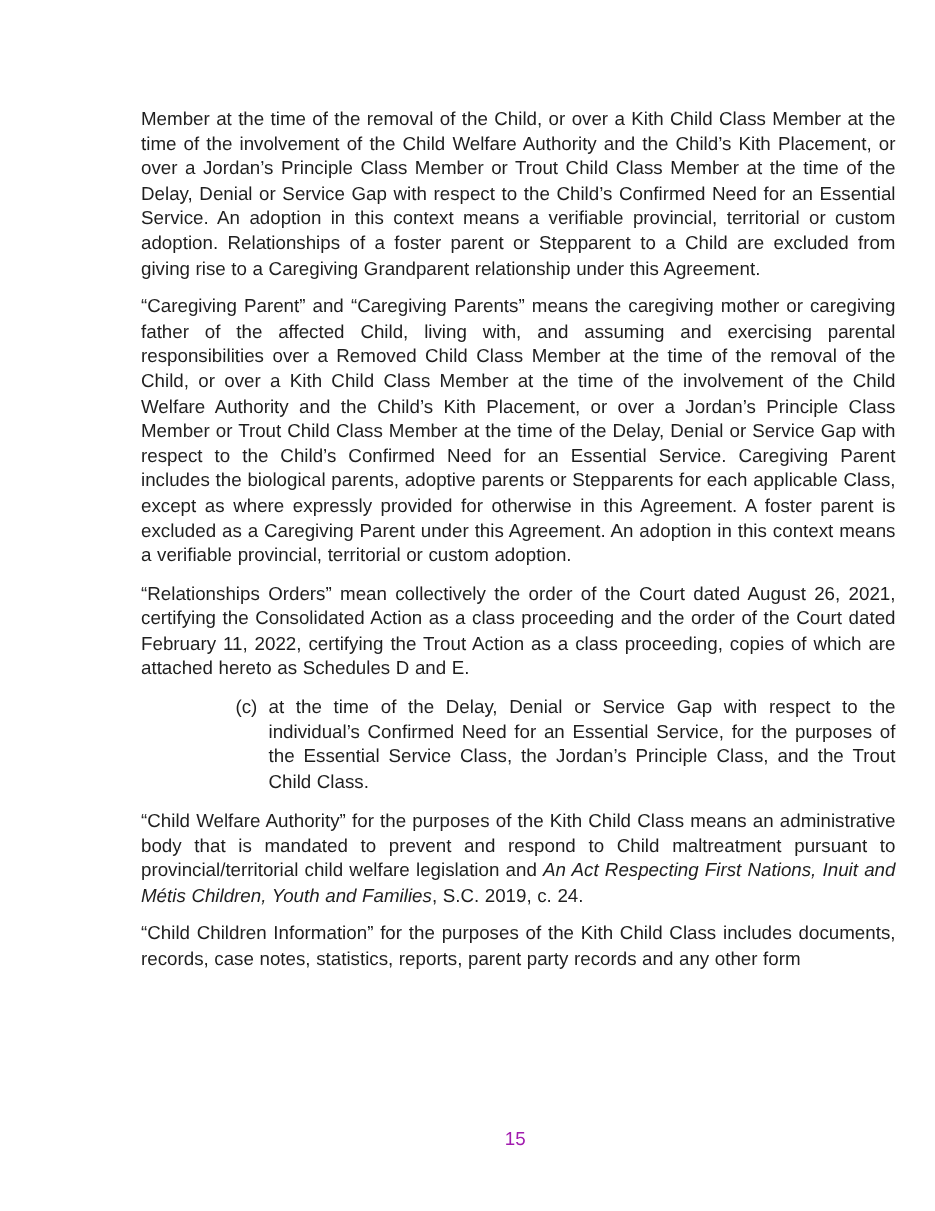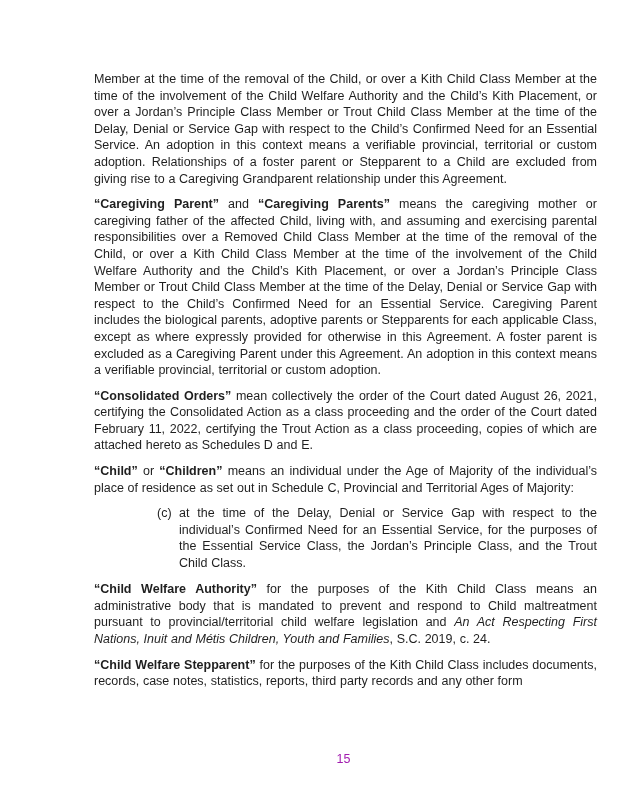--- a/index.html
+++ b/index.html
@@ -33,40 +33,39 @@
   .list-item {
     padding-left: 85px;
     text-indent: -22px;
     margin-bottom: 9.5px;
   }
   .marker {
     display: inline-block;
     width: 22px;
     text-indent: 0;
   }
-  .b { font-weight: bold; }
+  .b { font-weight: normal; }
   .i { font-style: italic; }
   .page-footer {
     position: absolute;
     left: 0; top: 752px;
     width: 100%;
     text-align: center;
     font-size: 12.5px;
     color: #a21caf;
   }
 </style>
 </head>
 <body>
 
 <div class="page">
   <main class="content">
       <p class="para"><span>Member at the time of the removal of the Child, or over a Kith Child Class Member at the time of the involvement of the Child Welfare Authority and the Child’s Kith Placement, or over a Jordan’s Principle Class Member or Trout Child Class Member at the time of the Delay, Denial or Service Gap with respect to the Child’s Confirmed Need for an Essential Service. An adoption in this context means a verifiable provincial, territorial or custom adoption. Relationships of a foster parent or Stepparent to a Child are excluded from giving rise to a Caregiving Grandparent relationship under this Agreement.</span></p>
       <p class="para"><span class="b">“Caregiving Parent”</span><span> and </span><span class="b">“Caregiving Parents”</span><span> means the caregiving mother or caregiving father of the affected Child, living with, and assuming and exercising parental responsibilities over a Removed Child Class Member at the time of the removal of the Child, or over a Kith Child Class Member at the time of the involvement of the Child Welfare Authority and the Child’s Kith Placement, or over a Jordan’s Principle Class Member or Trout Child Class Member at the time of the Delay, Denial or Service Gap with respect to the Child’s Confirmed Need for an Essential Service. Caregiving Parent includes the biological parents, adoptive parents or Stepparents for each applicable Class, except as where expressly provided for otherwise in this Agreement. A foster parent is excluded as a Caregiving Parent under this Agreement. An adoption in this context means a verifiable provincial, territorial or custom adoption.</span></p>
-      <p class="para"><span class="b">“Consolidated Orders”</span><span> mean collectively the order of the Court dated August 26, 2021, certifying the Consolidated Action as a class proceeding and the order of the Court dated February 11, 2022, certifying the Trout Action as a class proceeding, copies of which are attached hereto as Schedules D and E.</span></p>
-      <p class="para"><span class="b">“Child”</span><span> or </span><span class="b">“Children”</span><span> means an individual under the Age of Majority of the individual’s place of residence as set out in Schedule C, Provincial and Territorial Ages of Majority:</span></p>
+      <p class="para"><span class="b">“Relationships Orders”</span><span> mean collectively the order of the Court dated August 26, 2021, certifying the Consolidated Action as a class proceeding and the order of the Court dated February 11, 2022, certifying the Trout Action as a class proceeding, copies of which are attached hereto as Schedules D and E.</span></p>
       <p class="para list-item"><span class="marker">(c)</span><span>at the time of the Delay, Denial or Service Gap with respect to the individual’s Confirmed Need for an Essential Service, for the purposes of the Essential Service Class, the Jordan’s Principle Class, and the Trout Child Class.</span></p>
       <p class="para"><span class="b">“Child Welfare Authority”</span><span> for the purposes of the Kith Child Class means an administrative body that is mandated to prevent and respond to Child maltreatment pursuant to provincial/territorial child welfare legislation and </span><span class="i">An Act Respecting First Nations, Inuit and Métis Children, Youth and Families</span><span>, S.C. 2019, c. 24.</span></p>
-      <p class="para"><span class="b">“Child Welfare Stepparent”</span><span> for the purposes of the Kith Child Class includes documents, records, case notes, statistics, reports, third party records and any other form</span></p>
+      <p class="para"><span class="b">“Child Children Information”</span><span> for the purposes of the Kith Child Class includes documents, records, case notes, statistics, reports, parent party records and any other form</span></p>
     </main>
   <footer class="page-footer">
     <span>15</span>
   </footer>
 </div>
 
 </body></html>

